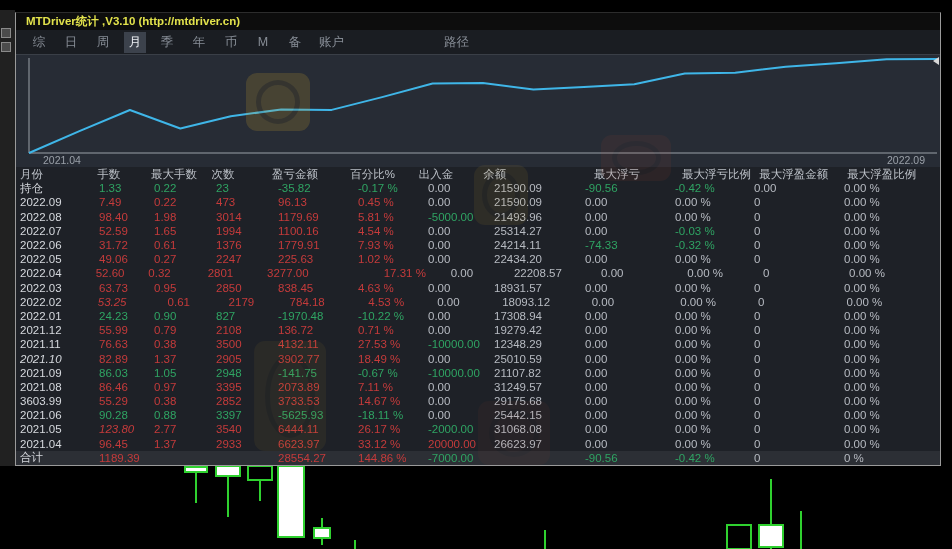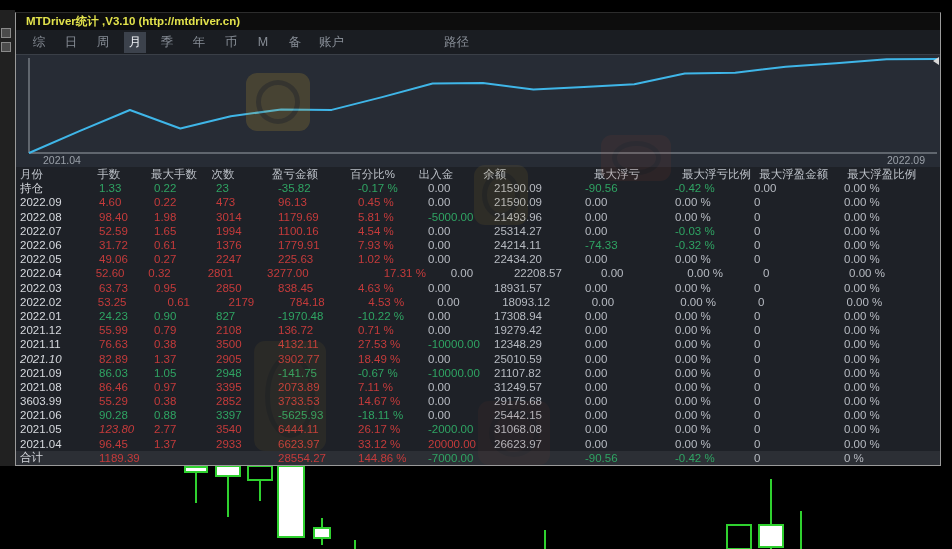--- a/index.html
+++ b/index.html
@@ -146,21 +146,21 @@
           <span class="c-g" style="width: 70px;">-0.17 %</span>
           <span class="c-w" style="width: 66px;">0.00</span>
           <span class="c-w" style="width: 91px;">21590.09</span>
           <span class="c-g" style="width: 90px;">-90.56</span>
           <span class="c-g" style="width: 79px;">-0.42 %</span>
           <span class="c-w" style="width: 90px;">0.00</span>
           <span class="c-w" style="width: 95px;">0.00 %</span>
         </div>
         <div class="tr">
           <span class="c-m" style="width: 79px;">2022.09</span>
-          <span class="c-r" style="width: 55px;">4.60</span>
+          <span class="c-r" style="width: 55px;">7.49</span>
           <span class="c-r" style="width: 62px;">0.22</span>
           <span class="c-r" style="width: 62px;">473</span>
           <span class="c-r" style="width: 80px;">96.13</span>
           <span class="c-r" style="width: 70px;">0.45 %</span>
           <span class="c-w" style="width: 66px;">0.00</span>
           <span class="c-w" style="width: 91px;">21590.09</span>
           <span class="c-w" style="width: 90px;">0.00</span>
           <span class="c-w" style="width: 79px;">0.00 %</span>
           <span class="c-w" style="width: 90px;">0</span>
           <span class="c-w" style="width: 95px;">0.00 %</span>
@@ -244,21 +244,21 @@
           <span class="c-r" style="width: 70px;">4.63 %</span>
           <span class="c-w" style="width: 66px;">0.00</span>
           <span class="c-w" style="width: 91px;">18931.57</span>
           <span class="c-w" style="width: 90px;">0.00</span>
           <span class="c-w" style="width: 79px;">0.00 %</span>
           <span class="c-w" style="width: 90px;">0</span>
           <span class="c-w" style="width: 95px;">0.00 %</span>
         </div>
         <div class="tr">
           <span class="c-m" style="width: 79px;">2022.02</span>
-          <span class="c-r" style="width: 71px;">53.25</span>
+          <span class="c-r" style="width: 71px; font-style: italic;">53.25</span>
           <span class="c-r" style="width: 62px;">0.61</span>
           <span class="c-r" style="width: 62px;">2179</span>
           <span class="c-r" style="width: 80px;">784.18</span>
           <span class="c-r" style="width: 70px;">4.53 %</span>
           <span class="c-w" style="width: 66px;">0.00</span>
           <span class="c-w" style="width: 91px;">18093.12</span>
           <span class="c-w" style="width: 90px;">0.00</span>
           <span class="c-w" style="width: 79px;">0.00 %</span>
           <span class="c-w" style="width: 90px;">0</span>
           <span class="c-w" style="width: 95px;">0.00 %</span>

